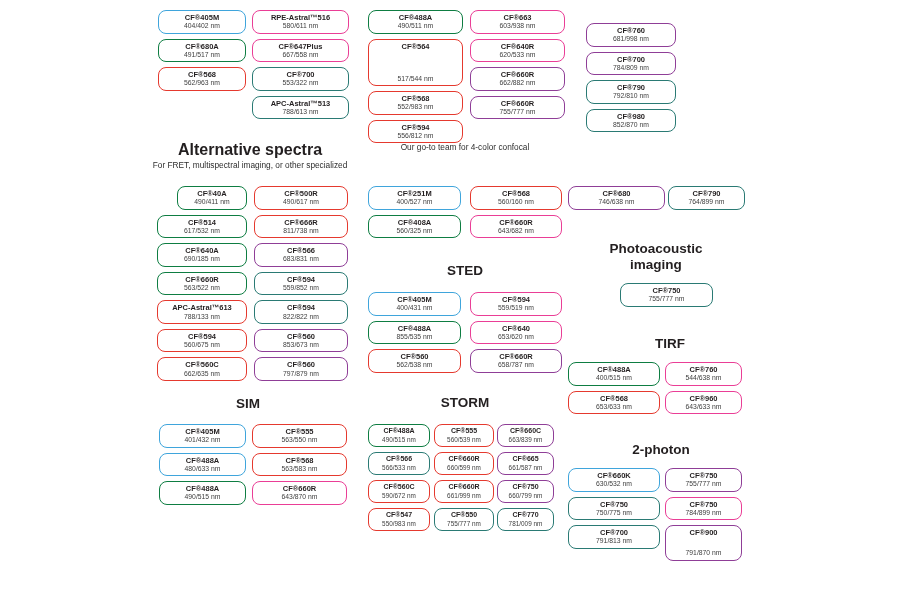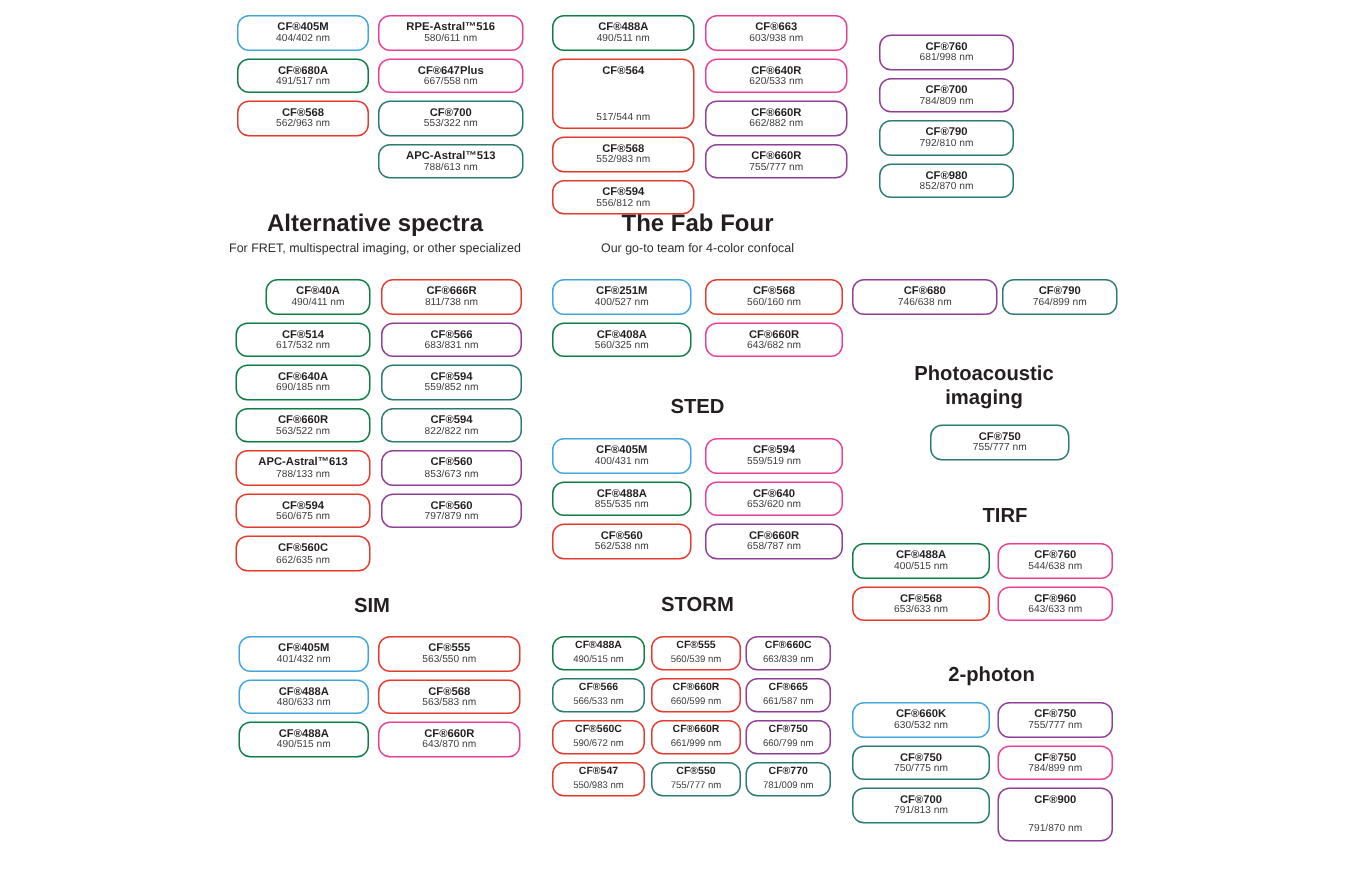--- a/index.html
+++ b/index.html
@@ -56,21 +56,20 @@
 </head>
 <body>
 
 <div class="stage">
 
   <div class="hgroup" id="h-alt">
     <div class="h-lg">Alternative spectra</div>
     <div class="sub">For FRET, multispectral imaging, or other specialized</div>
   </div>
   <div class="hgroup" id="h-fab">
-    <div class="h-lg">The Fab Four</div>
     <div class="sub">Our go-to team for 4-color confocal</div>
   </div>
   <div class="hgroup h-md" id="h-photo">Photoacoustic imaging</div>
   <div class="hgroup h-md" id="h-sted">STED</div>
   <div class="hgroup h-md" id="h-tirf">TIRF</div>
   <div class="hgroup h-md" id="h-sim">SIM</div>
   <div class="hgroup h-md" id="h-storm">STORM</div>
   <div class="hgroup h-md" id="h-twop">2-photon</div>
 
   <div class="col" id="c-top-a">
@@ -184,20 +183,24 @@
         <div class="nm">CF®594</div>
         <div class="vl">560/675 nm</div>
       </div>
       <div class="box" style="border-color: rgb(229, 57, 46);">
         <div class="nm">CF®560C</div>
         <div class="vl">662/635 nm</div>
       </div>
     </div>
   <div class="col" id="c-alt-r">
       <div class="box" style="border-color: rgb(229, 57, 46);">
+        <div class="nm">CF®500R</div>
+        <div class="vl">490/617 nm</div>
+      </div>
+      <div class="box" style="border-color: rgb(229, 57, 46);">
         <div class="nm">CF®666R</div>
         <div class="vl">811/738 nm</div>
       </div>
       <div class="box" style="border-color: rgb(143, 62, 151);">
         <div class="nm">CF®566</div>
         <div class="vl">683/831 nm</div>
       </div>
       <div class="box" style="border-color: rgb(42, 122, 116);">
         <div class="nm">CF®594</div>
         <div class="vl">559/852 nm</div>

